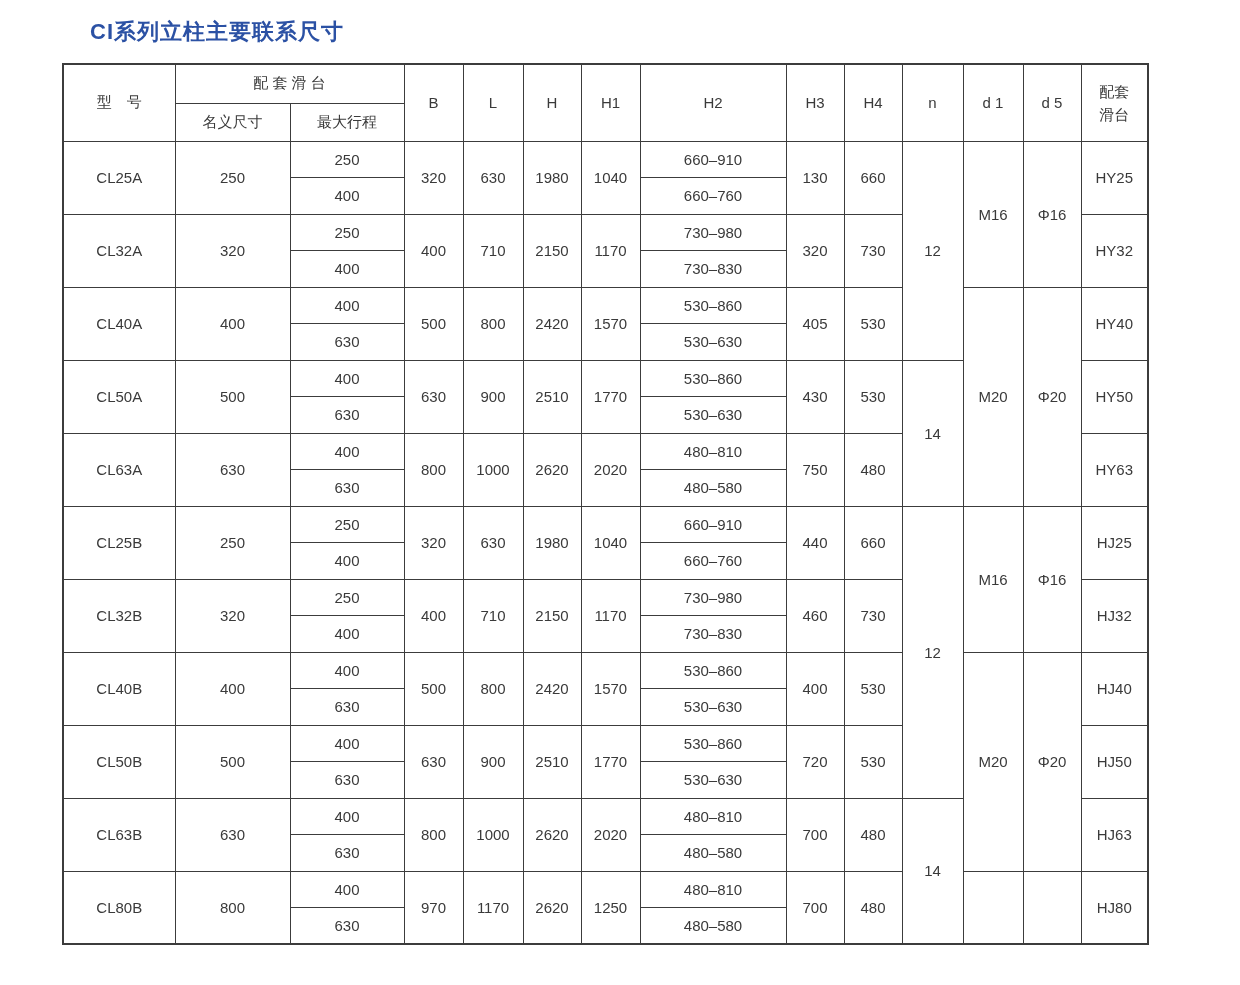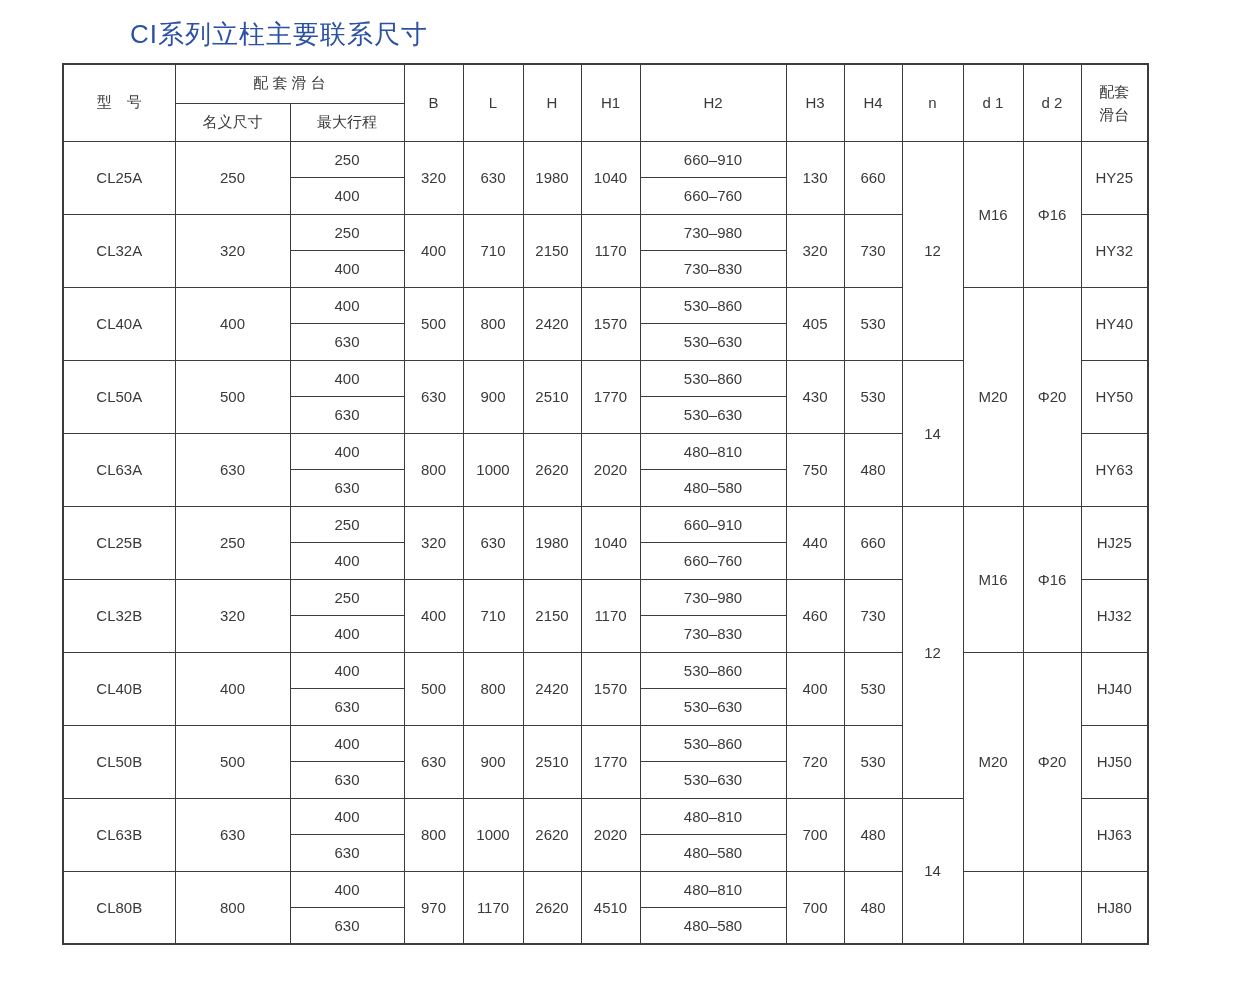--- a/index.html
+++ b/index.html
@@ -12,26 +12,25 @@
     height: 985px;
     position: relative;
     font-family: "Liberation Sans", "DejaVu Sans", sans-serif;
     color: #3a3a3a;
     overflow: hidden;
   }
   .page-title {
     position: absolute;
     left: 90px;
     top: 17px;
-    font-size: 26px;
-    font-weight: normal;
+    font-size: 22px;
+    font-weight: bold;
     color: #2b51a4;
     letter-spacing: 1px;
     white-space: nowrap;
-    margin-left: 40px;
   }
   table.spec {
     position: absolute;
     left: 62px;
     top: 63px;
     width: 1085px;
     border-collapse: collapse;
     table-layout: fixed;
     border: 2px solid #3c3c3c;
   }
@@ -79,21 +78,21 @@
       <th colspan="2">配 套 滑 台</th>
       <th rowspan="2">B</th>
       <th rowspan="2">L</th>
       <th rowspan="2">H</th>
       <th rowspan="2">H1</th>
       <th rowspan="2">H2</th>
       <th rowspan="2">H3</th>
       <th rowspan="2">H4</th>
       <th rowspan="2">n</th>
       <th rowspan="2">d 1</th>
-      <th rowspan="2">d 2</th>
+      <th rowspan="2">d 5</th>
       <th rowspan="2" class="two-line">
         <span>配套</span>
         <span>滑台</span>
       </th>
     </tr>
     <tr class="hrow2">
       <th>名义尺寸</th>
       <th>最大行程</th>
     </tr>
   </thead>
@@ -291,21 +290,21 @@
       <td>480–580</td>
     </tr>
 
     <tr>
       <td rowspan="2">CL80B</td>
       <td rowspan="2">800</td>
       <td>400</td>
       <td rowspan="2">970</td>
       <td rowspan="2">1170</td>
       <td rowspan="2">2620</td>
-      <td rowspan="2">4510</td>
+      <td rowspan="2">1250</td>
       <td>480–810</td>
       <td rowspan="2">700</td>
       <td rowspan="2">480</td>
       <td rowspan="2"></td>
       <td rowspan="2"></td>
       <td rowspan="2">HJ80</td>
     </tr>
     <tr>
       <td>630</td>
       <td>480–580</td>

